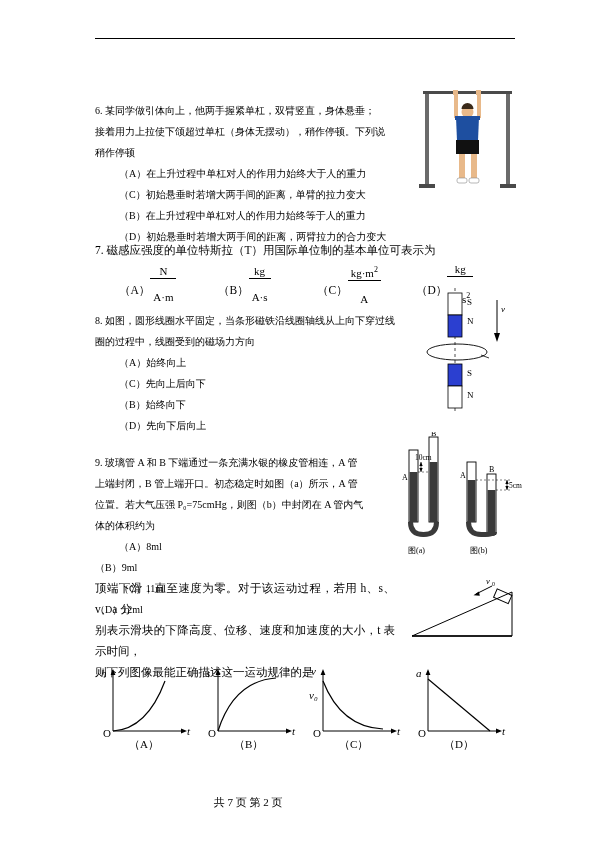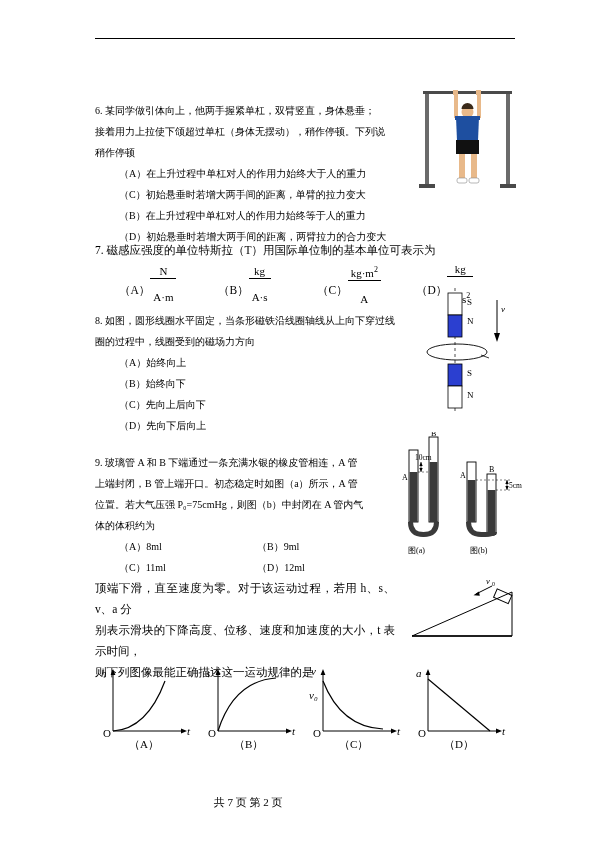--- a/index.html
+++ b/index.html
@@ -11,21 +11,21 @@
     overflow:hidden;
   }
   .page{
     position:absolute;left:0;top:0;width:600px;height:848px;
   }
   .rule{
     position:absolute;left:95px;top:38px;width:420px;height:1px;background:#000;
   }
   .qtext{ text-align:justify; }
   .opt{ padding-left:24px; }
-  .opt2{ display:flex; }
+  .opt2{ display:flex;flex-direction:column; }
   .opt2 .c{ width:50%; }
   .figbox{ position:absolute; }
   .footer{
     position:absolute;left:0;top:795px;width:496px;text-align:center;
     font-size:11px;font-family:"Liberation Serif", serif;
   }
   
   .frac{ display:inline-block; vertical-align:middle; text-align:center; line-height:13px; font-size:11px;}
   .frac .n{ display:block; padding:0 3px; }
   .frac .d{ display:block; border-top:1px solid #000; padding:12px 3px;}
@@ -126,22 +126,22 @@
           <span class="d"><span>A·s</span><sup class="s">2</sup></span>
         </span>
       </div>
     </div>
   </div>
 
   <div style="position:absolute;left:95px;top:310px;width:310px;font-size:10px;line-height:21px;">
     <div class="qtext">8. 如图，圆形线圈水平固定，当条形磁铁沿线圈轴线从上向下穿过线</div>
     <div class="qtext">圈的过程中，线圈受到的磁场力方向</div>
     <div class="opt">（A）始终向上</div>
+    <div class="opt">（C）先向上后向下</div>
     <div class="opt">（B）始终向下</div>
-    <div class="opt">（C）先向上后向下</div>
     <div class="opt">（D）先向下后向上</div>
   </div>
 
   <div class="figbox fig8">
     <svg width="110" height="125" viewBox="0 0 110 125" xmlns="http://www.w3.org/2000/svg">
 
       <line x1="40" y1="0" x2="40" y2="125" stroke="#000" stroke-width="0.7" stroke-dasharray="3,3"></line>
 
       <rect x="33" y="5" width="14" height="22" fill="#ffffff" stroke="#000" stroke-width="0.8"></rect>
       <rect x="33" y="27" width="14" height="22" fill="#2b3fd0" stroke="#000" stroke-width="0.8"></rect>

